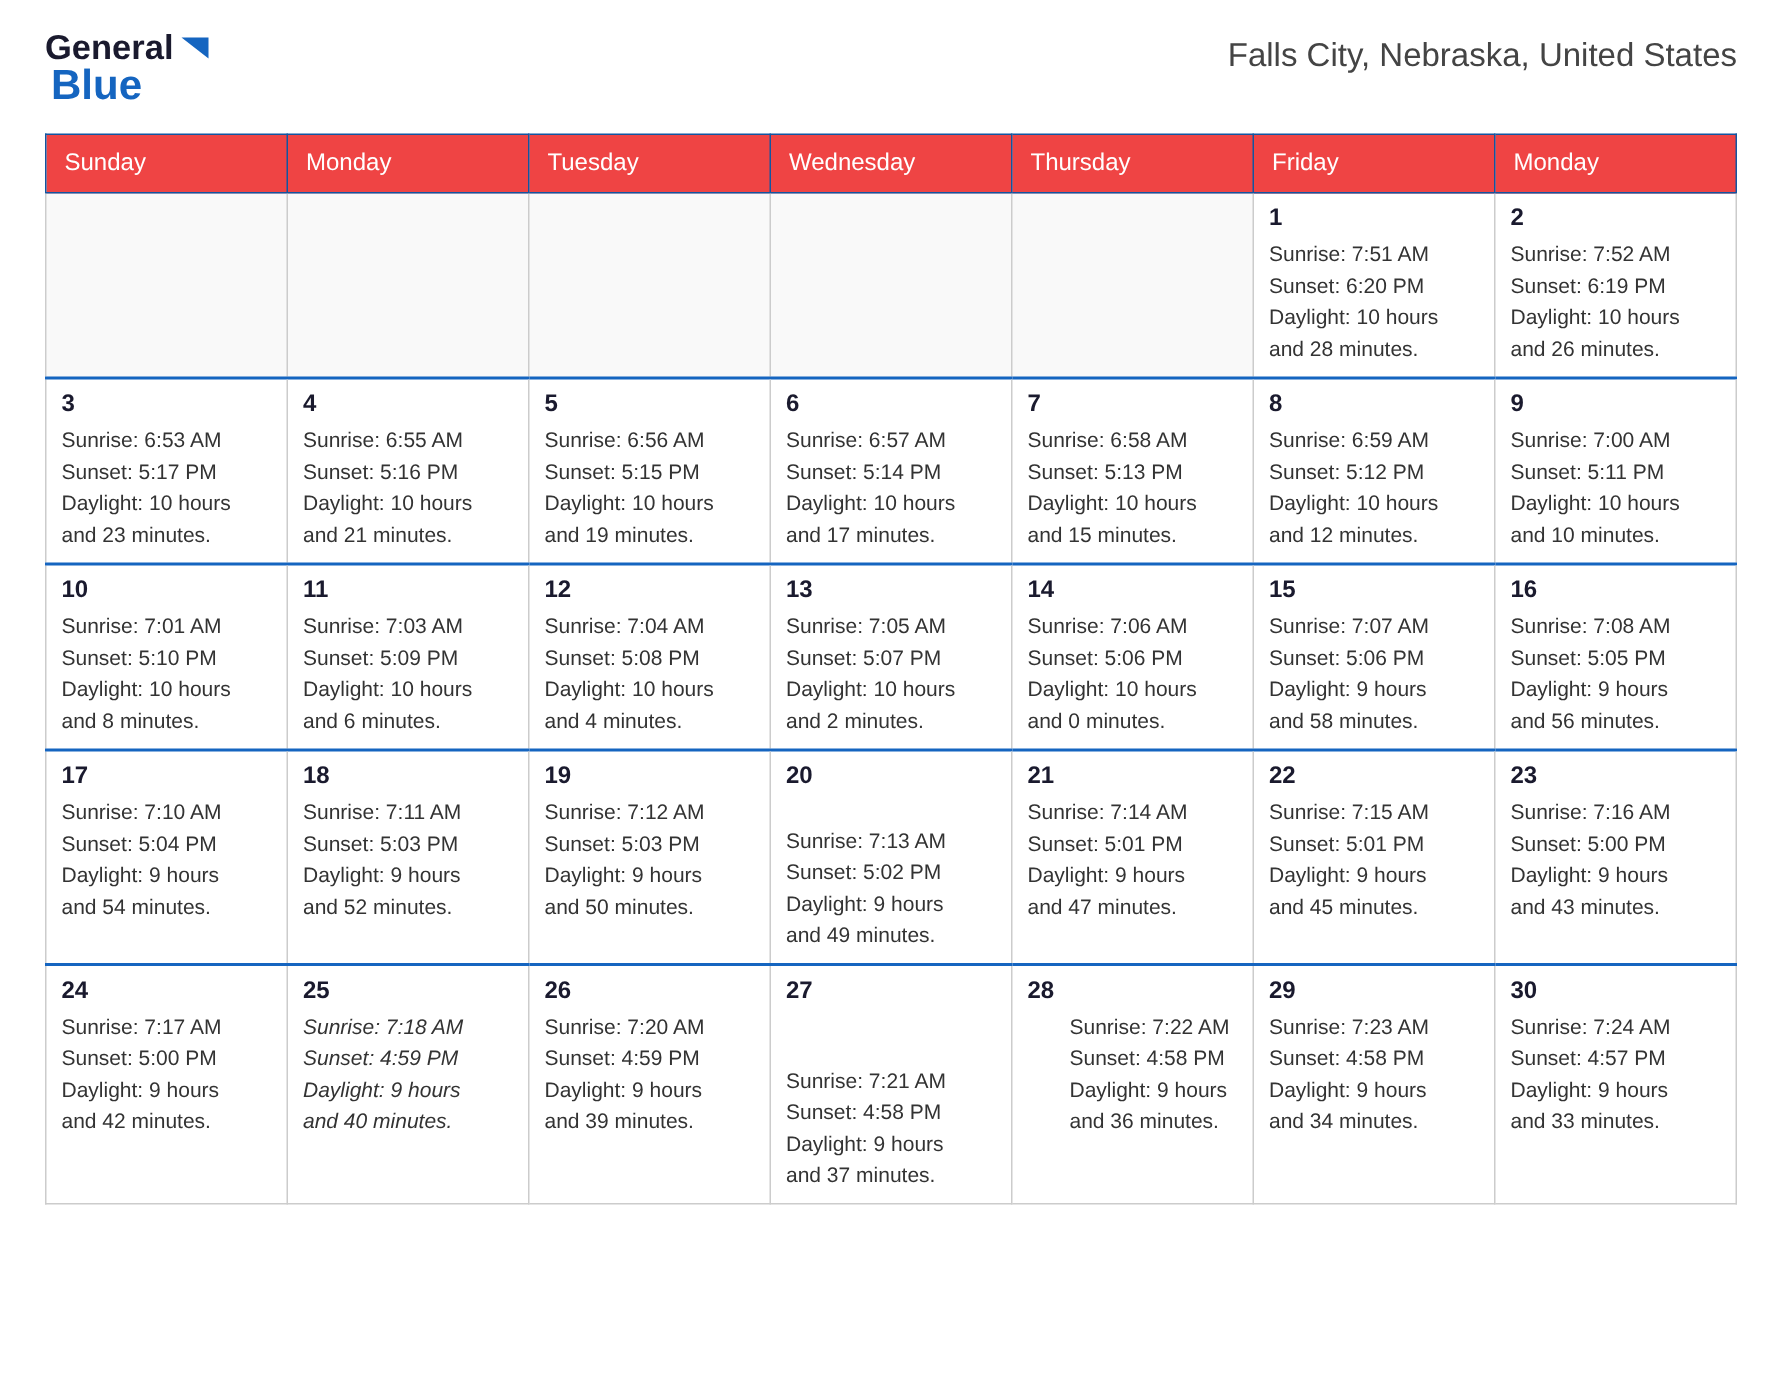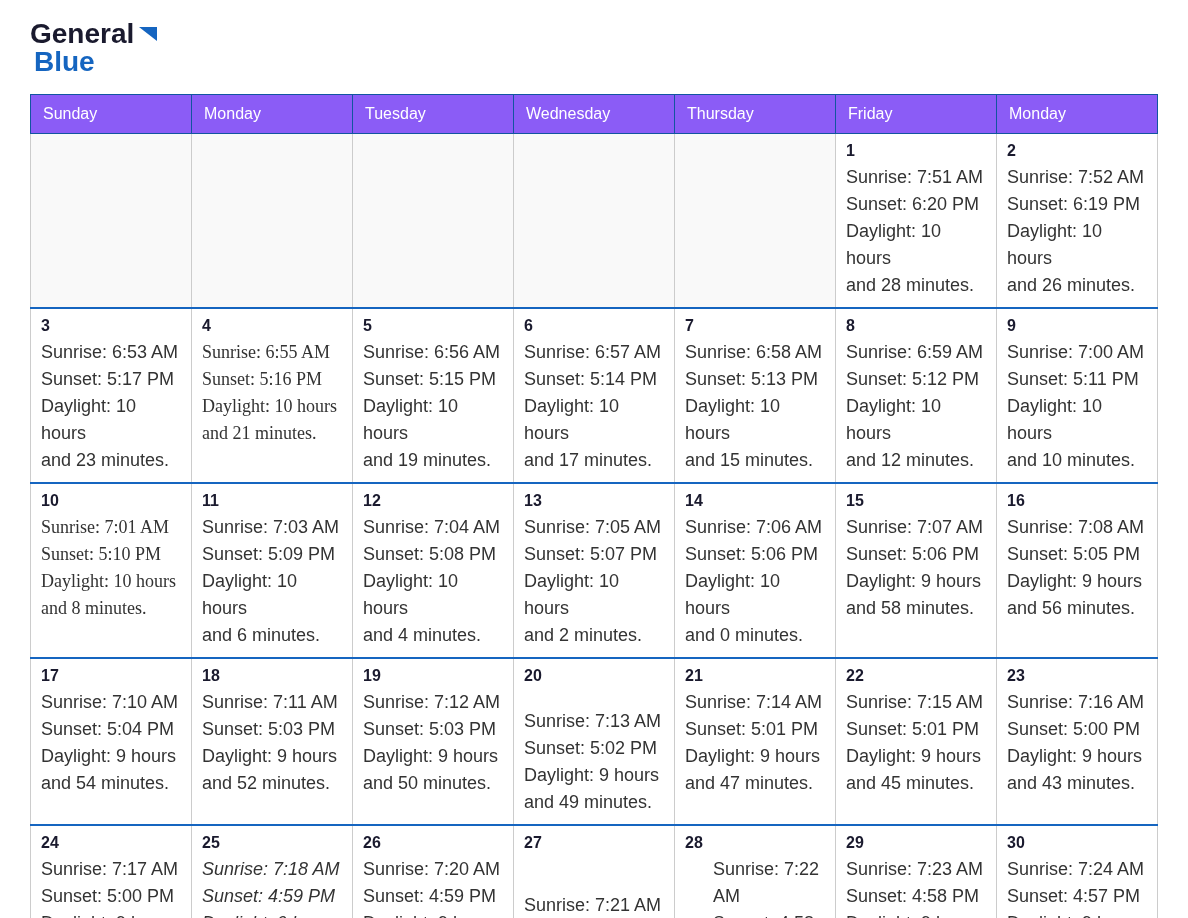--- a/index.html
+++ b/index.html
@@ -15,21 +15,21 @@
       justify-content: space-between;
       align-items: flex-start;
       margin-bottom: 18px;
     }
     .logo {
       display: flex;
       flex-direction: column;
       align-items: flex-start;
     }
     .logo-general {
-      font-size: 28px;
+      font-size: 23px;
       font-weight: bold;
       color: #1a1a2e;
       letter-spacing: 0;
       line-height: 1;
     }
     .logo-blue {
       font-size: 28px;
       font-weight: bold;
       color: #1565c0;
       line-height: 1;
@@ -50,21 +50,21 @@
       font-weight: 400;
       color: #444;
       margin-top: 4px;
     }
     .calendar {
       width: 100%;
       border-collapse: collapse;
       border: 1px solid #bbb;
     }
     .calendar th {
-      background-color: #8b5cf6;
+      background-color: #ef4444;
       color: #fff;
       font-size: 16px;
       font-weight: 500;
       padding: 10px 12px;
       text-align: left;
       border: 1px solid #1255a0;
     }
     .calendar td {
       width: 14.28%;
       vertical-align: top;
@@ -77,21 +77,21 @@
     .calendar td.empty {
       background: #f9f9f9;
     }
     .day-number {
       font-size: 16px;
       font-weight: 600;
       color: #1a1a2e;
       margin-bottom: 4px;
     }
     .day-info {
-      font-size: 18px;
+      font-size: 14px;
       color: #333;
       line-height: 1.5;
     }
     .row-divider td {
       border-top: 2px solid #1565c0;
     }
   </style>
 </head>
 <body>
 
@@ -99,20 +99,21 @@
   <div class="logo">
     <div style="display:flex; align-items:center;">
       <span class="logo-general">General</span>
       <svg width="22" height="22" viewBox="0 0 22 22" style="margin-left:3px;">
         <polygon points="2,4 20,4 20,18" fill="#1565c0"></polygon>
       </svg>
     </div>
     <span class="logo-blue" style="padding-left:4px;">Blue</span>
   </div>
   <div class="title-section">
+    <h2>Falls City, Nebraska, United States</h2>
   </div>
 </div>
 
 <table class="calendar">
   <thead>
     <tr>
       <th>Sunday</th>
       <th>Monday</th>
       <th>Tuesday</th>
       <th>Wednesday</th>
@@ -146,21 +147,21 @@
       <tr class="row-divider">
         <td>
           <div class="day-number">3</div>
           <div class="day-info" style="white-space: pre-line;">Sunrise: 6:53 AM
 Sunset: 5:17 PM
 Daylight: 10 hours
 and 23 minutes.</div>
         </td>
         <td>
           <div class="day-number">4</div>
-          <div class="day-info" style="white-space: pre-line; font-family: Liberation Serif, serif;">Sunrise: 6:55 AM
+          <div class="day-info" style="white-space: pre-line;">Sunrise: 6:55 AM
 Sunset: 5:16 PM
 Daylight: 10 hours
 and 21 minutes.</div>
         </td>
         <td>
           <div class="day-number">5</div>
           <div class="day-info" style="white-space: pre-line;">Sunrise: 6:56 AM
 Sunset: 5:15 PM
 Daylight: 10 hours
 and 19 minutes.</div>
@@ -190,21 +191,21 @@
           <div class="day-number">9</div>
           <div class="day-info" style="white-space: pre-line;">Sunrise: 7:00 AM
 Sunset: 5:11 PM
 Daylight: 10 hours
 and 10 minutes.</div>
         </td>
       </tr>
       <tr class="row-divider">
         <td>
           <div class="day-number">10</div>
-          <div class="day-info" style="white-space: pre-line; font-family: Liberation Serif, serif;">Sunrise: 7:01 AM
+          <div class="day-info" style="white-space: pre-line;">Sunrise: 7:01 AM
 Sunset: 5:10 PM
 Daylight: 10 hours
 and 8 minutes.</div>
         </td>
         <td>
           <div class="day-number">11</div>
           <div class="day-info" style="white-space: pre-line;">Sunrise: 7:03 AM
 Sunset: 5:09 PM
 Daylight: 10 hours
 and 6 minutes.</div>

